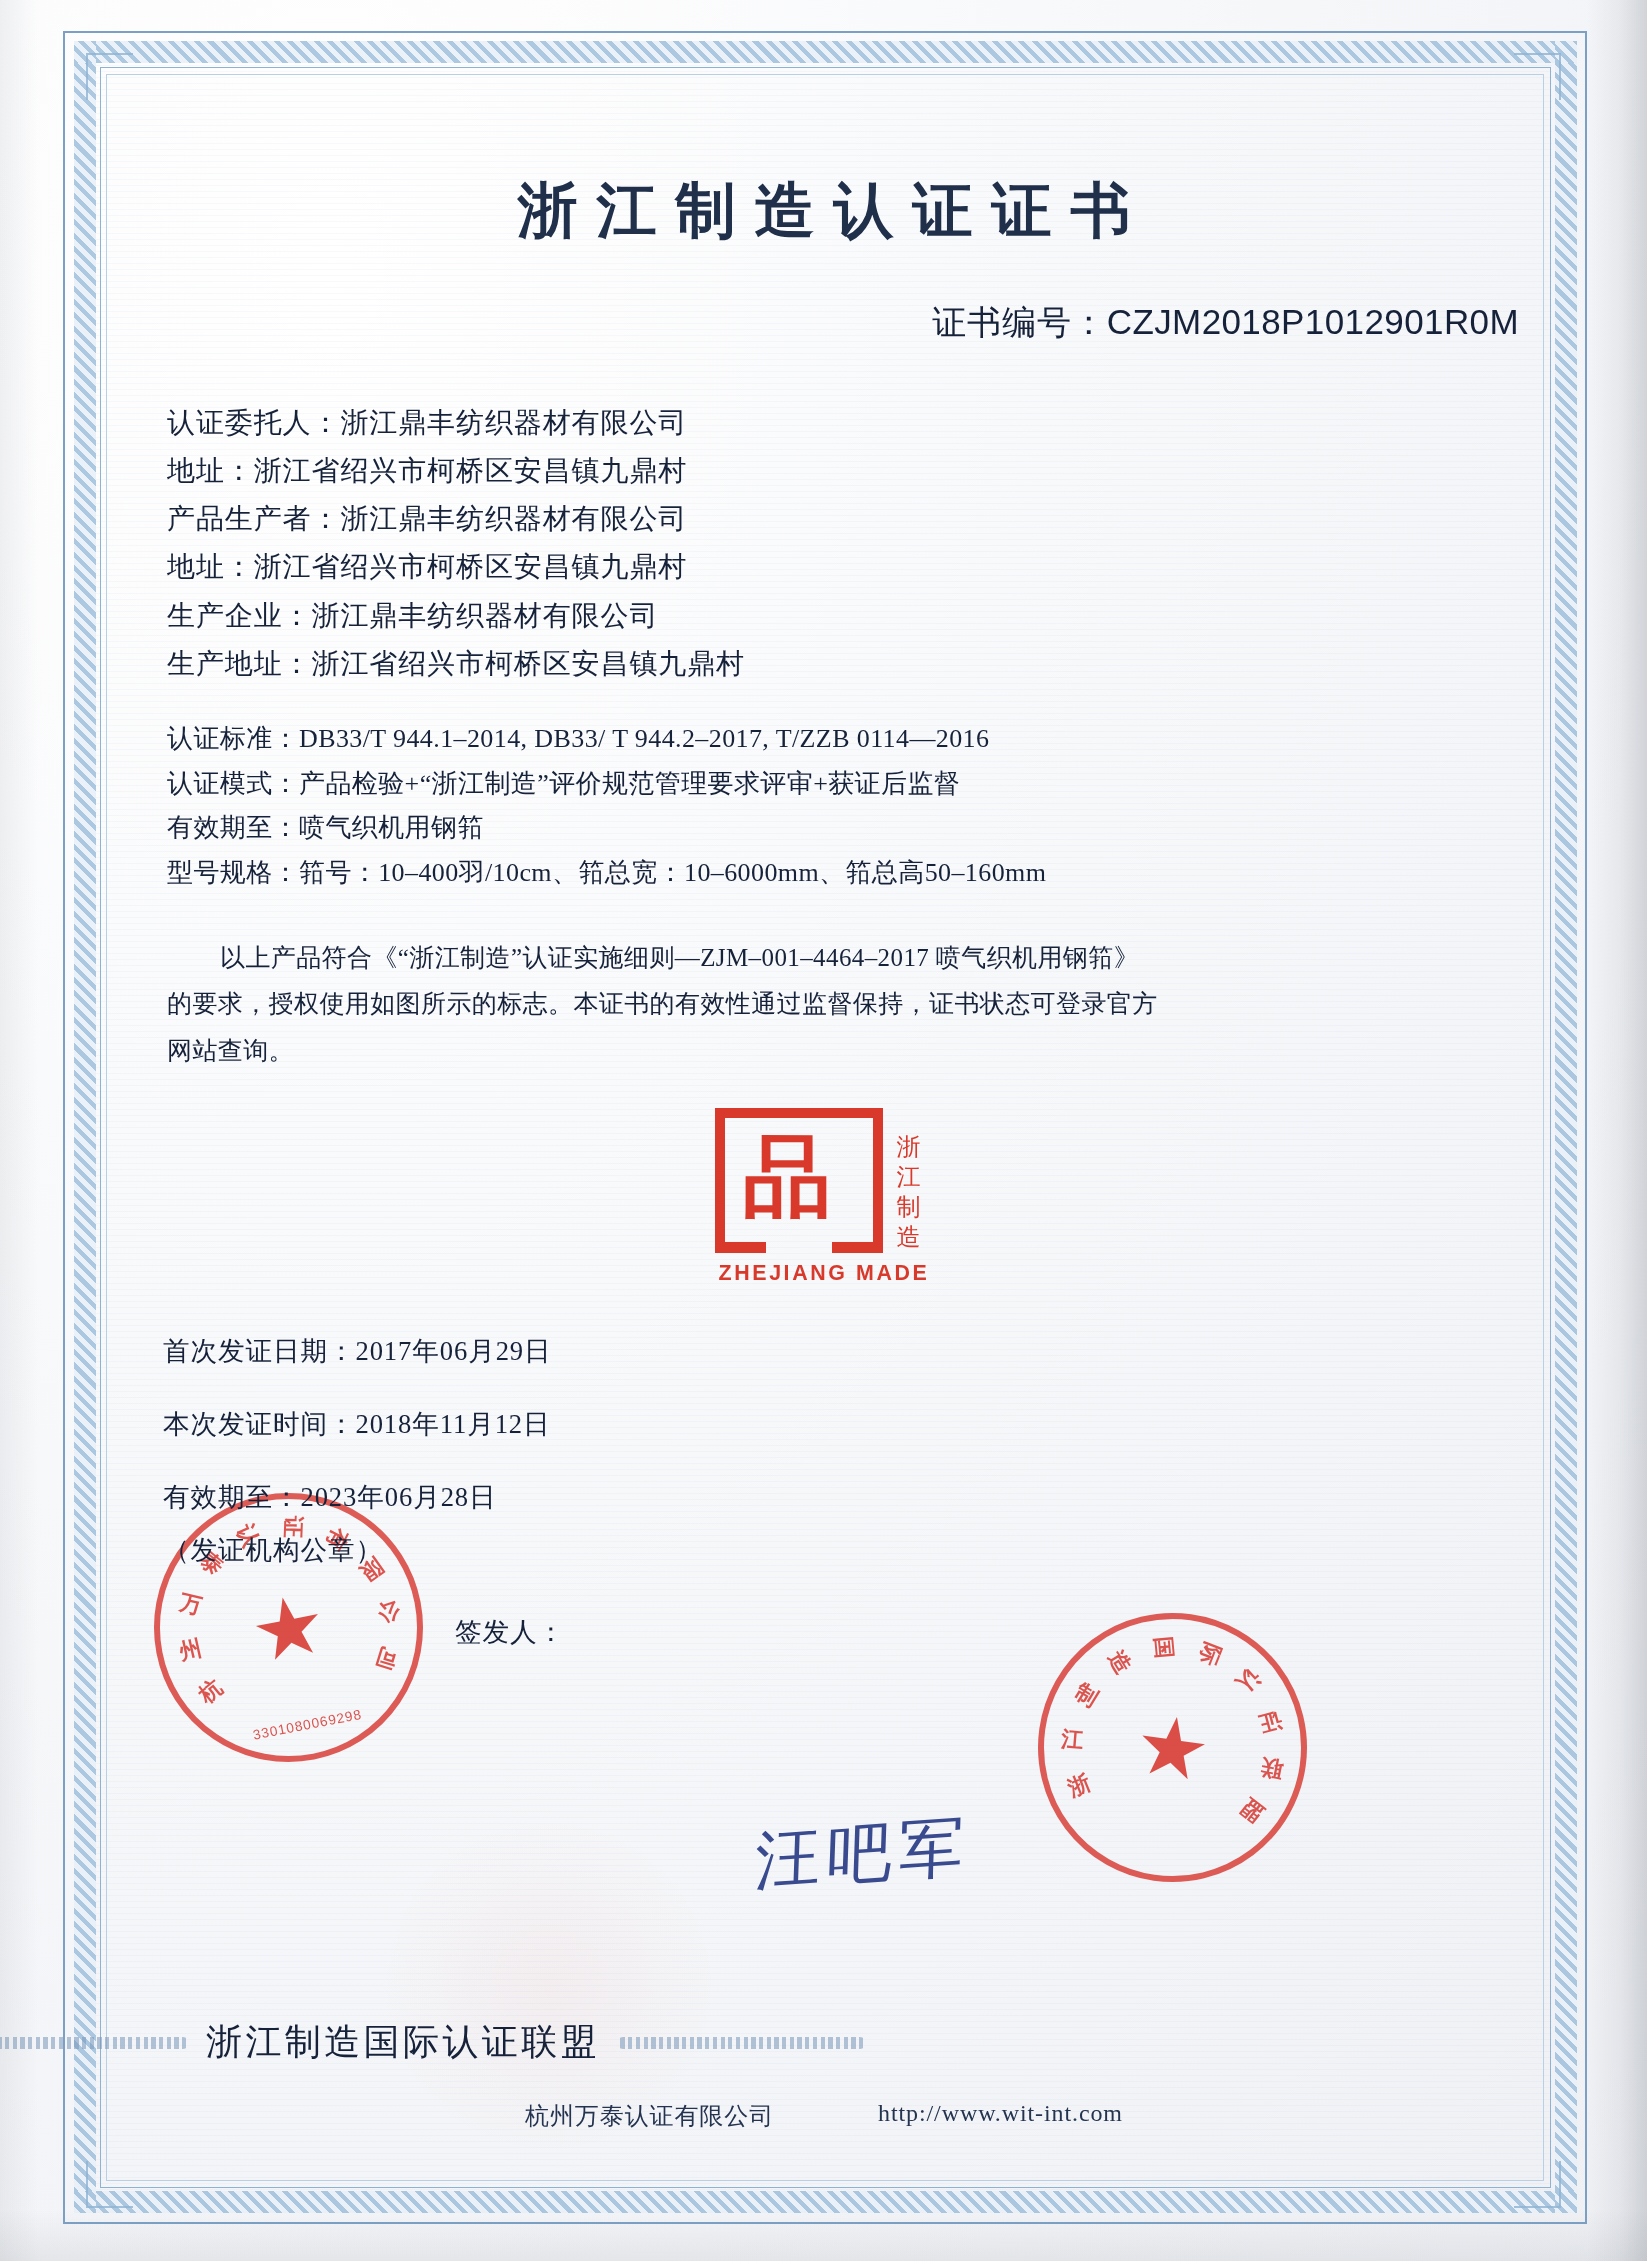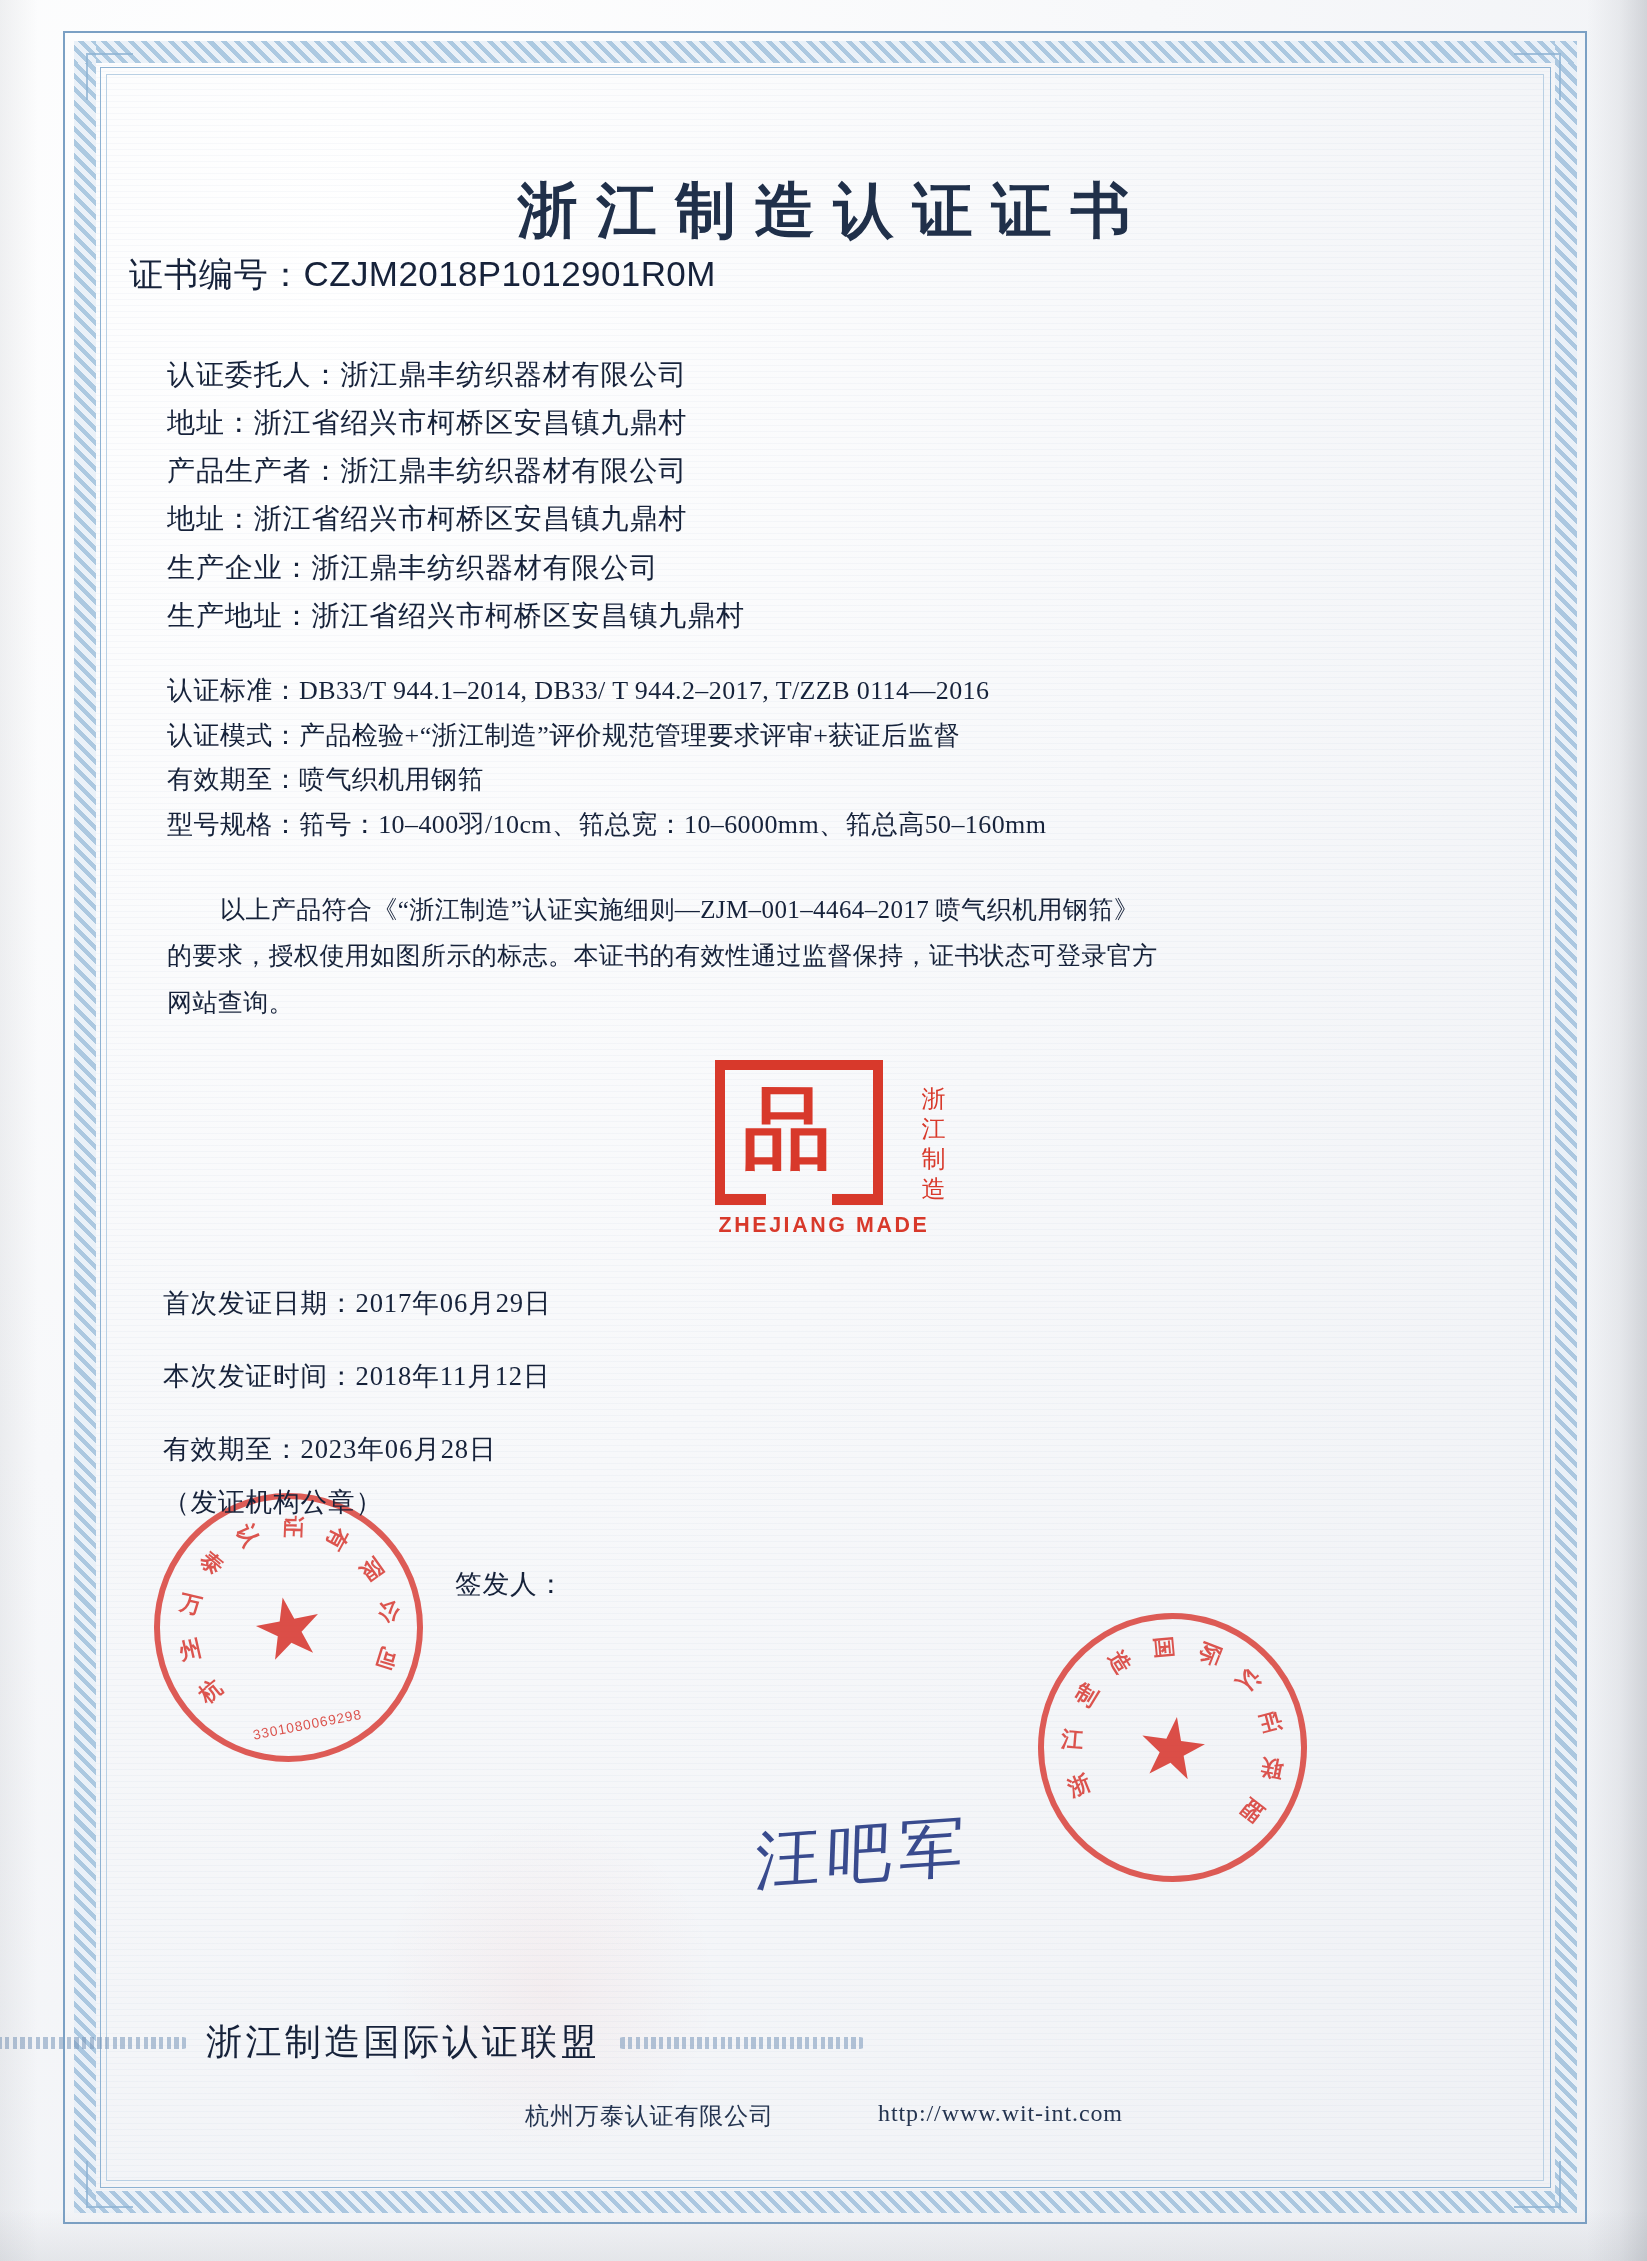--- a/index.html
+++ b/index.html
@@ -118,21 +118,22 @@
     margin-top: 77px;
     font-family: "DejaVu Serif", "Liberation Serif", serif;
     font-size: 60px;
     letter-spacing: 19px;
     font-weight: 700;
     color: #20304a;
     text-indent: 19px;
   }
 
   .cert-number {
-    text-align: left;
+    text-align: right;
+    margin-top: 48px;
     font-size: 34px;
     color: #16223a;
     letter-spacing: 0.9px;
   }
   .cert-number .num {
     font-family: "Liberation Sans", sans-serif;
     font-size: 35px;
     letter-spacing: 0.4px;
   }
 
@@ -208,26 +209,26 @@
     left: 43px; top: 27.5px;
     font-size: 89px;
     line-height: 1;
     color: #d8392b;
     font-family: "DejaVu Serif", serif;
     font-weight: 700;
     letter-spacing: -5.1px;
   }
   .logo .cn-side {
     position: absolute;
-    right: 2px; top: 29px;
+    right: 20px; top: 29px;
     width: 39px;
     font-size: 24px;
     line-height: 1.25;
     color: #d8392b;
-    text-align: right;
+    text-align: center;
     letter-spacing: 0.9px;
   }
   .logo .en {
     position: absolute;
     left: 0; top: 158px;
     width: 249px;
     text-align: center;
     font-family: "Liberation Sans", sans-serif;
     font-size: 21.4px;
     letter-spacing: 2.6px;

